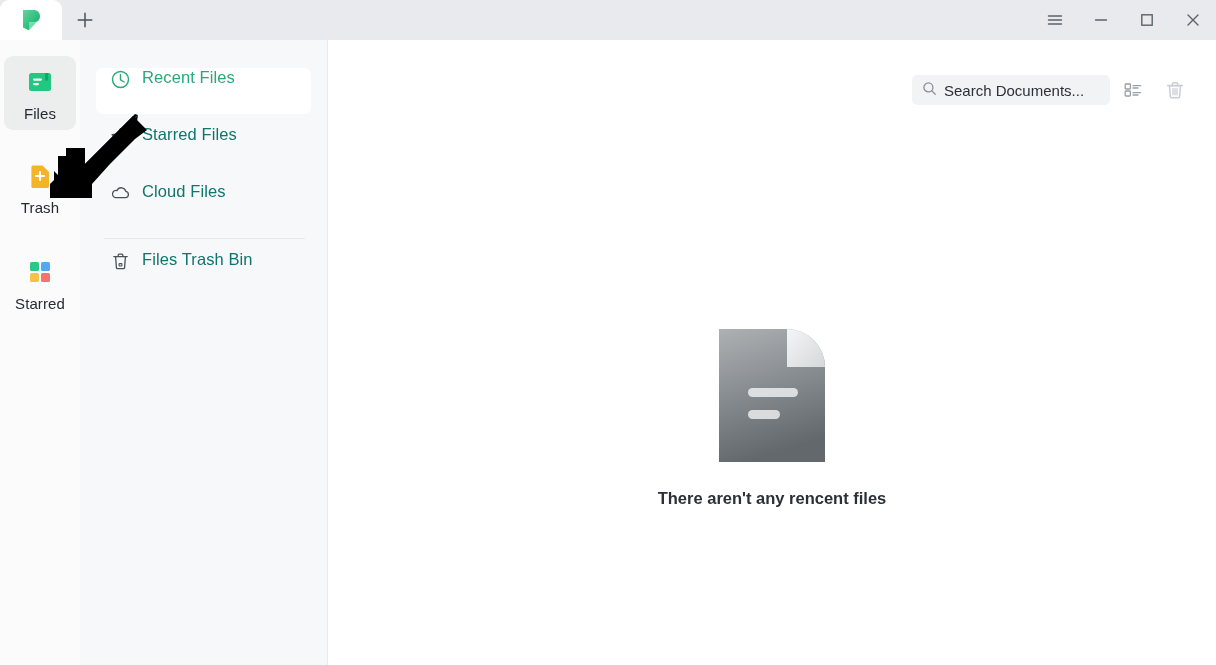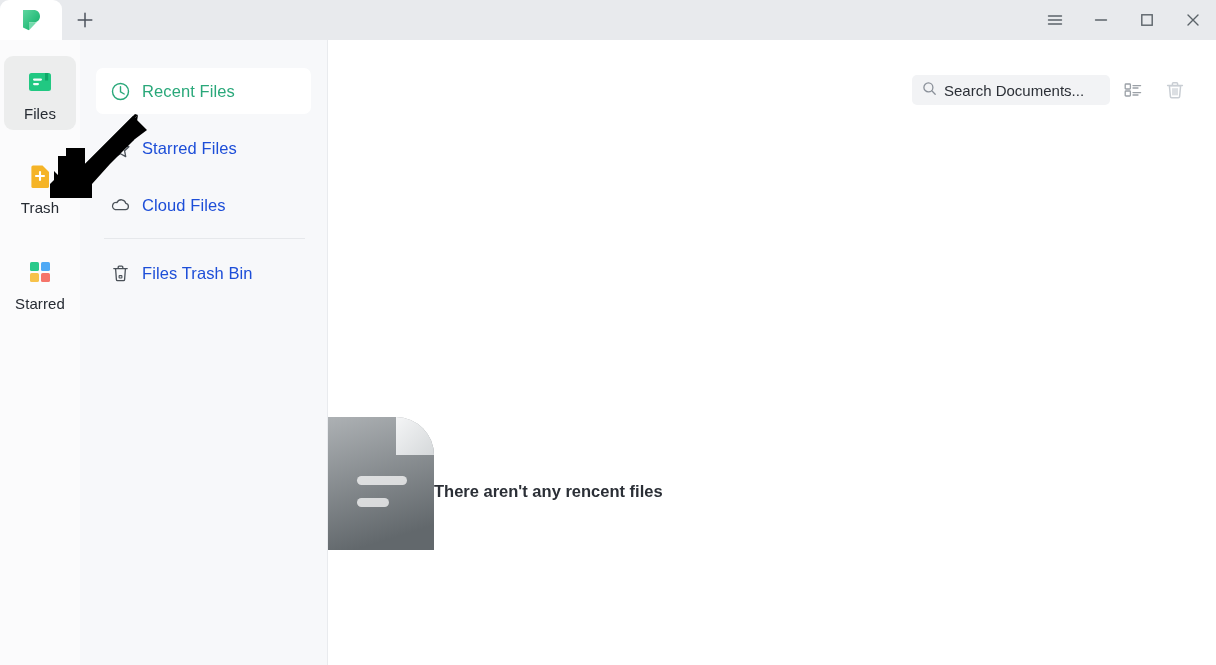--- a/index.html
+++ b/index.html
@@ -81,33 +81,33 @@
     position: absolute; left: 80px; top: 40px;
     width: 248px; height: 625px;
     background: #f7f8fa;
     border-right: 1px solid #e9ebee;
   }
   .nav-item {
     position: relative;
     height: 46px;
     margin: 0 16px;
     border-radius: 7px;
-    display: flex; align-items: center;
+    display: flex; align-items: flex-start;
     padding-left: 13px;
     cursor: pointer;
   }
   .nav-item.active { background: #ffffff; }
   .nav-icon {
     width: 22px; height: 22px;
     display: flex; align-items: center; justify-content: center;
     margin-right: 11px;
   }
   .nav-label {
     font-size: 16.5px;
-    color: #1d4ed8;
+    color: #0f766e;
     letter-spacing: 0.1px;
   }
   .nav-item.active .nav-label { color: #2aa87a; }
   .nav-divider {
     height: 1px;
     background: #e6e8eb;
     margin: 10px 22px 11px 24px;
   }
 
   
@@ -141,21 +141,21 @@
     width: 38px; height: 32px;
     display: flex; align-items: center; justify-content: center;
     cursor: pointer;
     margin-left: 4px;
   }
 
   
   .empty {
     position: absolute;
     left: 0; top: 0; width: 888px; height: 625px;
-    display: flex; flex-direction: row;
+    display: flex; flex-direction: column;
     align-items: center; justify-content: flex-start;
     padding-top: 289px;
   }
   .empty-doc { width: 106px; height: 133px; margin-bottom: 27px; }
   .empty-title {
     font-size: 16.5px; font-weight: bold;
     color: #2b2f36;
     margin-bottom: 12px;
   }
   .empty-sub {

